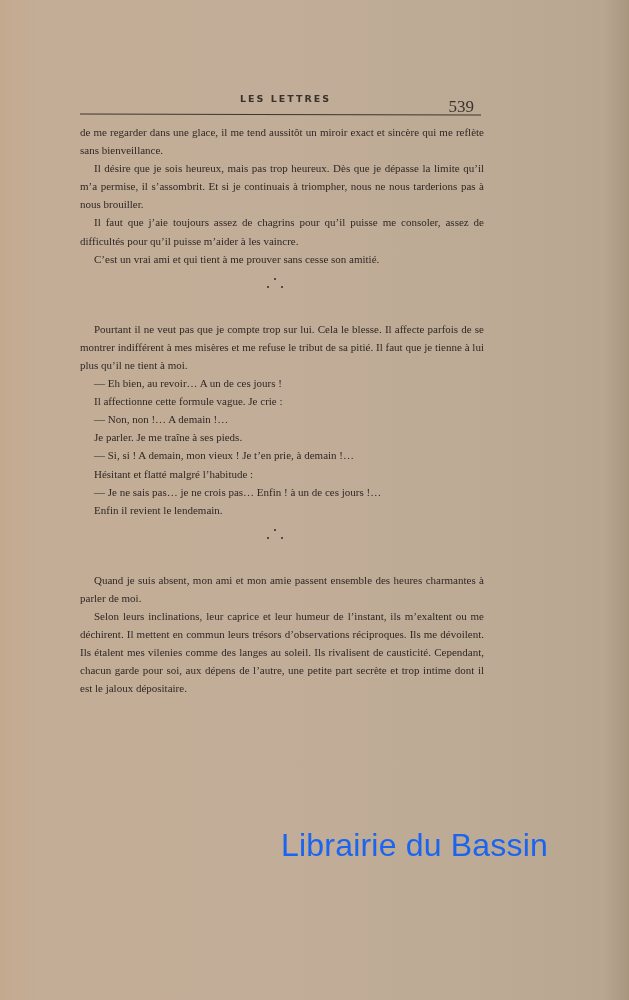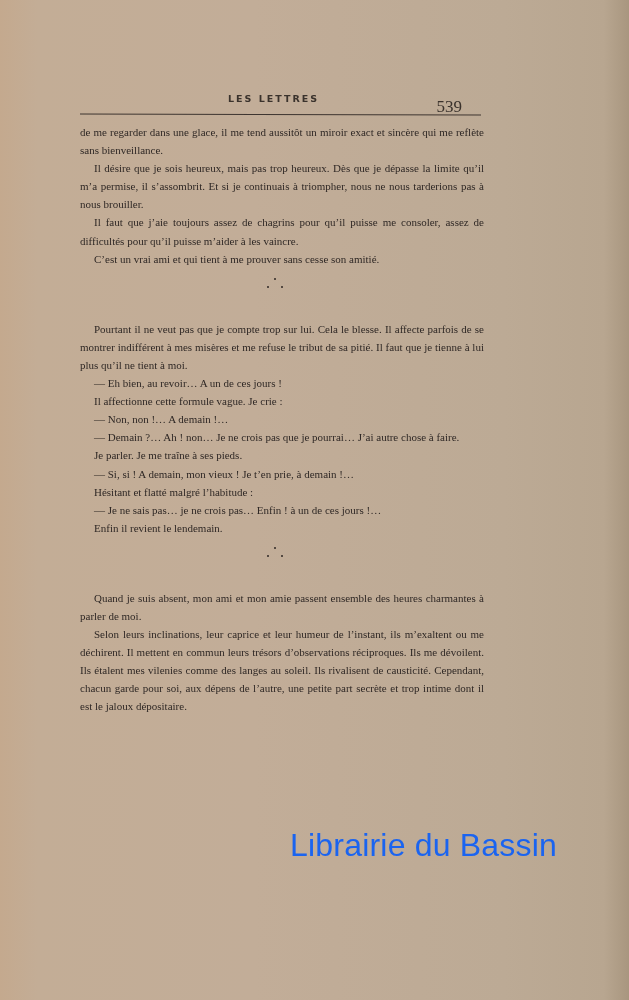--- a/index.html
+++ b/index.html
@@ -3,21 +3,21 @@
   <meta charset="utf-8">
   <style>
     html, body { margin: 0; padding: 0; }
     body {
       width: 629px; height: 1000px; overflow: hidden; position: relative;
       background: linear-gradient(90deg, #c4a98e 0%, #c3ad96 6%, #c2ad98 40%, #bcaa95 80%, #b8a690 96%, #a8967f 100%);
       font-family: "DejaVu Serif", "Liberation Serif", serif;
       color: #2e2724;
     }
     .page-header {
-      position: absolute; left: 68px; top: 90px; width: 400px; height: 24px; text-decoration: underline;
+      position: absolute; left: 80px; top: 90px; width: 400px; height: 24px; text-decoration: underline;
     }
     .running-title {
       position: absolute; left: 160px; top: 3px;
       font-family: "DejaVu Sans", sans-serif; font-weight: bold; font-size: 9.5px;
       letter-spacing: 2px; color: #3a322c;
     }
     .page-number {
       position: absolute; right: 6px; top: 7px;
       font-family: "Liberation Serif", serif; font-size: 17px; color: #3a322c;
     }
@@ -39,21 +39,21 @@
     .asterism {
       position: absolute; left: 187px; top: 10px; width: 20px; height: 14px;
     }
     .asterism span {
       position: absolute; width: 2.4px; height: 2.4px; border-radius: 50%; background: #2f2825;
     }
     .asterism .d1 { left: 7px; top: 0; }
     .asterism .d2 { left: 0; top: 8px; }
     .asterism .d3 { left: 14px; top: 8px; }
     .watermark {
-      position: absolute; left: 290px; top: 827px;
+      position: absolute; left: 281px; top: 827px;
       font-family: "Liberation Sans", sans-serif; font-size: 32px; color: #1a64f0;
       letter-spacing: 0.2px; white-space: nowrap;
     }
   </style>
 </head>
 <body>
 
 <div class="page-header">
   <span class="running-title">LES LETTRES</span>
   <span class="page-number">539</span>
@@ -74,21 +74,20 @@
         <span class="d2"></span>
         <span class="d3"></span>
     </div>
   </div>
 
   <div class="section">
     <p class="para">Pourtant il ne veut pas que je compte trop sur lui. Cela le blesse. Il affecte parfois de se montrer indifférent à mes misères et me refuse le tribut de sa pitié. Il faut que je tienne à lui plus qu’il ne tient à moi.</p>
     <p class="para">— Eh bien, au revoir… A un de ces jours !</p>
     <p class="para">Il affectionne cette formule vague. Je crie :</p>
     <p class="para">— Non, non !… A demain !…</p>
-    <p class="para">— Demain ?… Ah ! non… Je ne crois pas que je pourrai… J’ai autre chose à faire.</p>
     <p class="para">Je parler. Je me traîne à ses pieds.</p>
     <p class="para">— Si, si ! A demain, mon vieux ! Je t’en prie, à demain !…</p>
     <p class="para">Hésitant et flatté malgré l’habitude :</p>
     <p class="para">— Je ne sais pas… je ne crois pas… Enfin ! à un de ces jours !…</p>
     <p class="para">Enfin il revient le lendemain.</p>
   </div>
 
   <div class="section-break">
     <div class="asterism">
       <span class="d1"></span>

